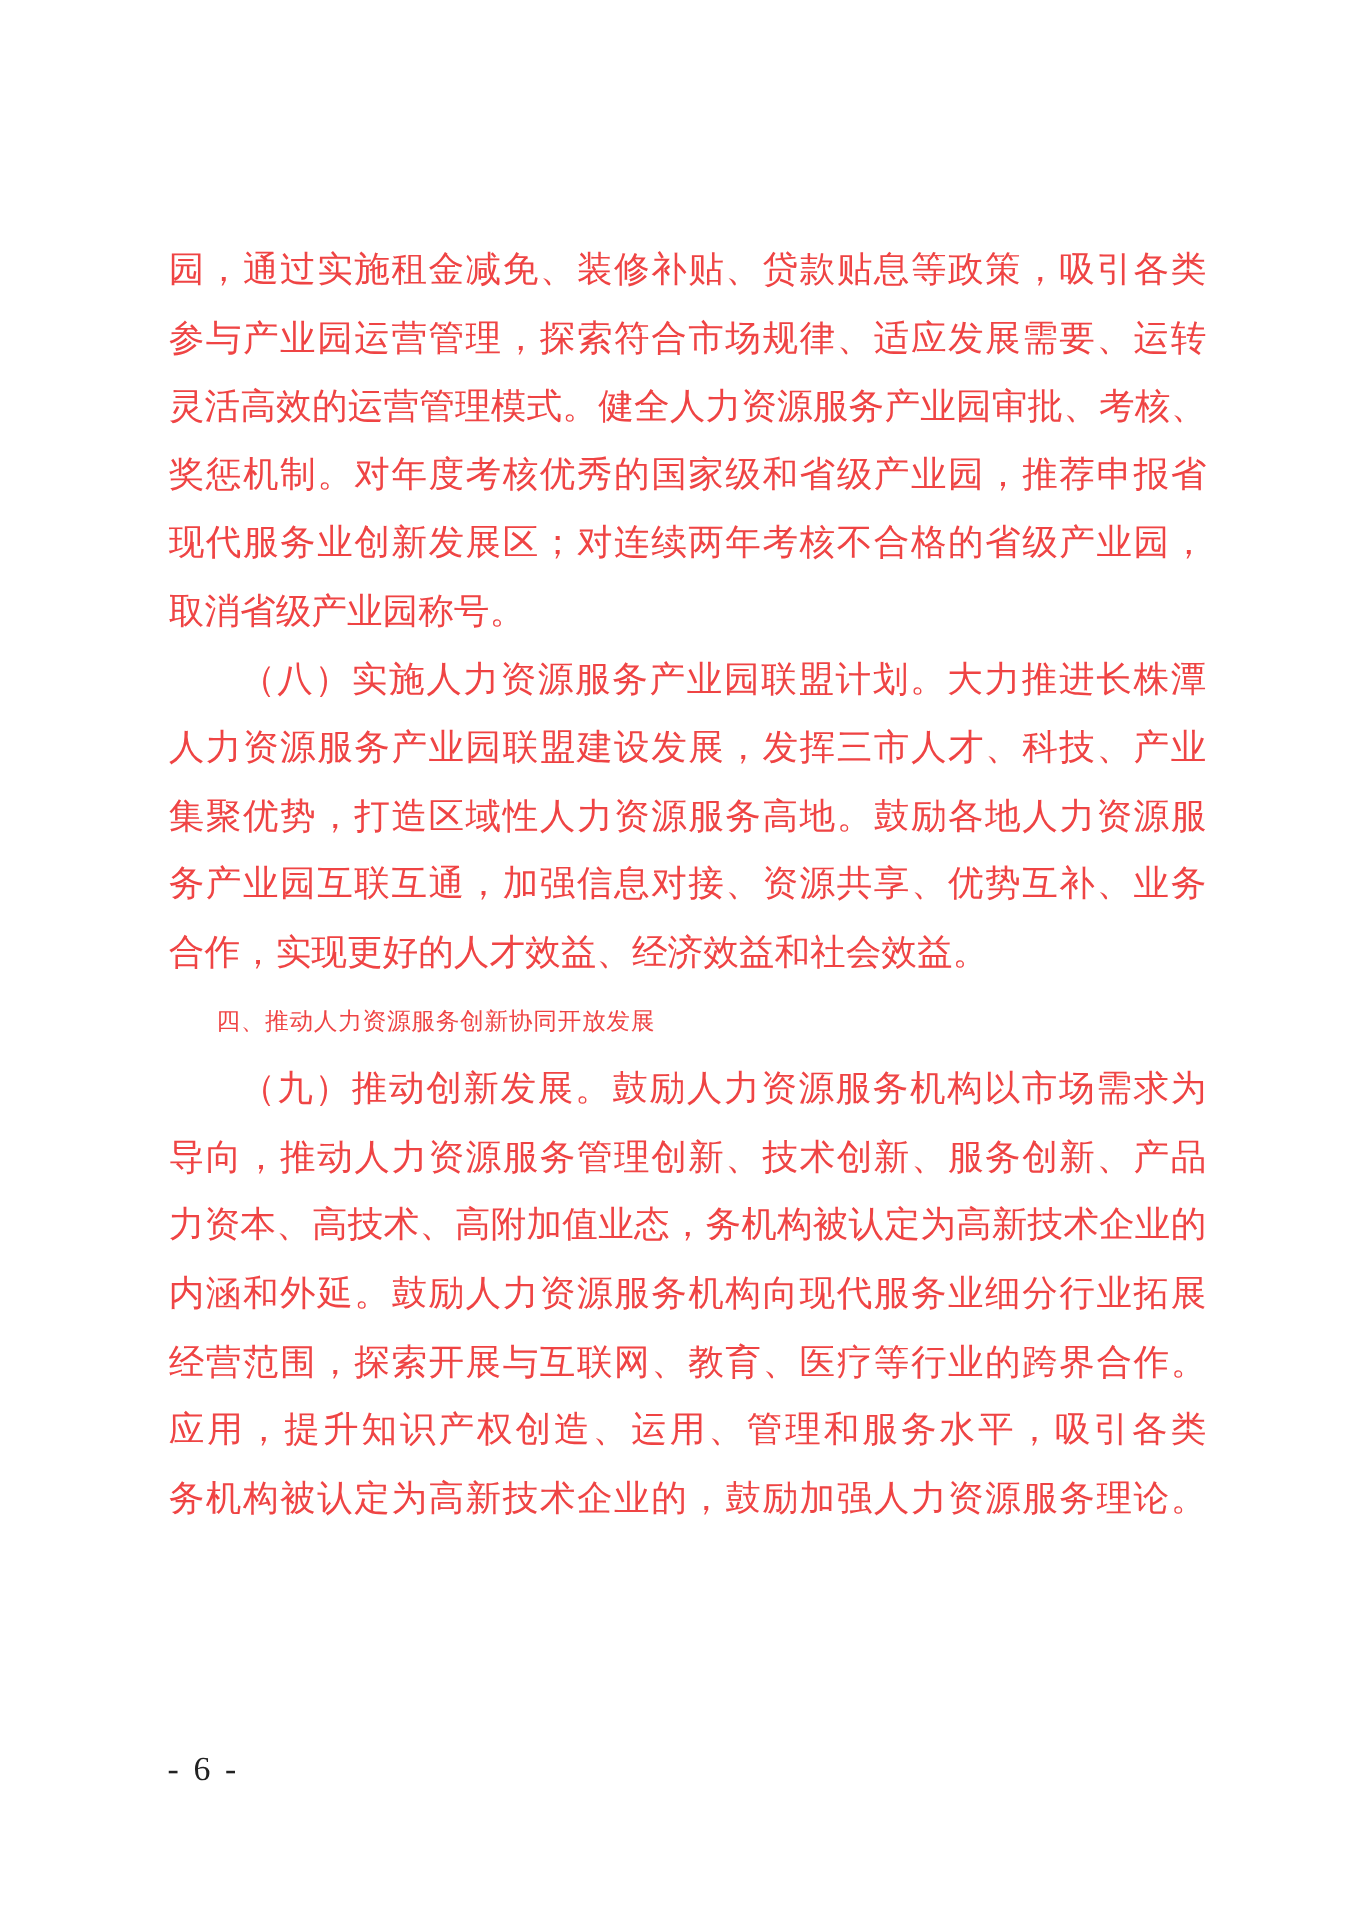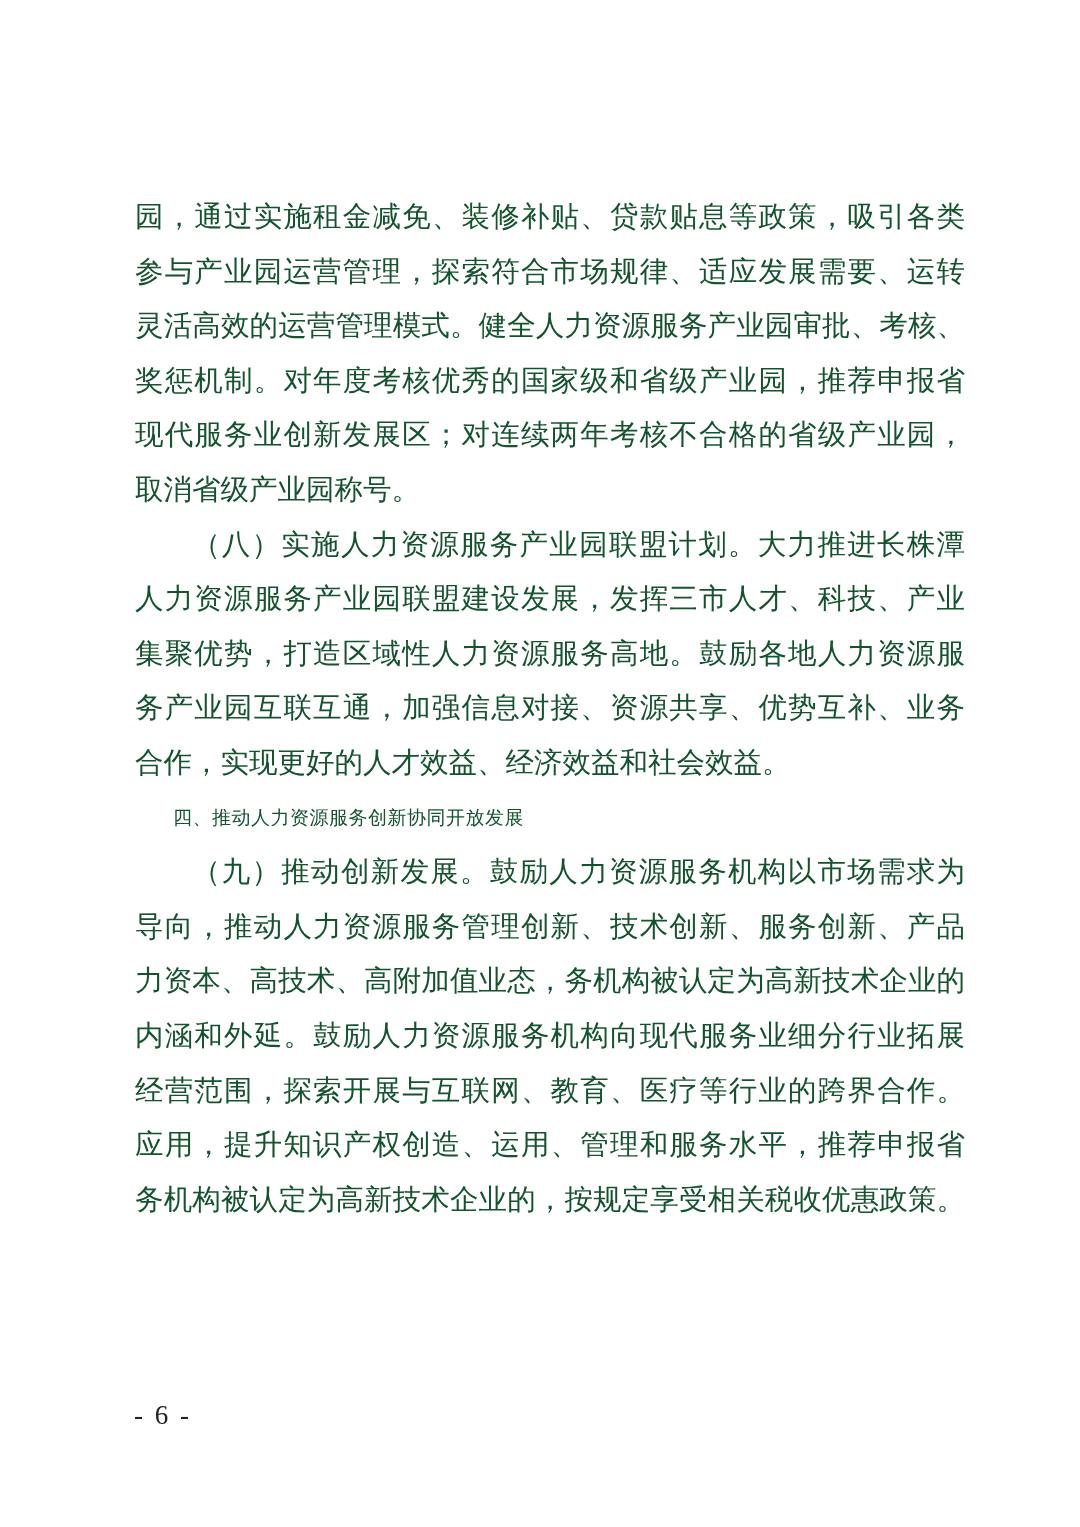--- a/index.html
+++ b/index.html
@@ -16,21 +16,21 @@
   }
   .text-block {
     position: absolute;
     left: 135px; top: 190px;
     width: 830px;
   }
   .line {
     height: 54.6px;
     line-height: 54.6px;
     font-size: 28.5px;
-    color: #14532d;
+    color: #ef4444;
     white-space: nowrap;
     text-align: left;
   }
   .line.flush {
     text-align: justify;
     text-align-last: justify;
     text-justify: inter-character;
   }
   .line.indent { text-indent: 2em; }
   .line .lead { font-weight: 400; }
@@ -65,17 +65,17 @@
       <div class="line flush">人力资源服务产业园联盟建设发展，发挥三市人才、科技、产业</div>
       <div class="line flush">集聚优势，打造区域性人力资源服务高地。鼓励各地人力资源服</div>
       <div class="line flush">务产业园互联互通，加强信息对接、资源共享、优势互补、业务</div>
       <div class="line">合作，实现更好的人才效益、经济效益和社会效益。</div>
       <div class="line heading indent">四、推动人力资源服务创新协同开放发展</div>
       <div class="line indent flush"><span class="lead">（九）推动创新发展。</span>鼓励人力资源服务机构以市场需求为</div>
       <div class="line flush">导向，推动人力资源服务管理创新、技术创新、服务创新、产品</div>
       <div class="line flush">力资本、高技术、高附加值业态，务机构被认定为高新技术企业的</div>
       <div class="line flush">内涵和外延。鼓励人力资源服务机构向现代服务业细分行业拓展</div>
       <div class="line flush">经营范围，探索开展与互联网、教育、医疗等行业的跨界合作。</div>
-      <div class="line flush">应用，提升知识产权创造、运用、管理和服务水平，推荐申报省</div>
-      <div class="line flush">务机构被认定为高新技术企业的，按规定享受相关税收优惠政策。</div>
+      <div class="line flush">应用，提升知识产权创造、运用、管理和服务水平，吸引各类</div>
+      <div class="line flush">务机构被认定为高新技术企业的，鼓励加强人力资源服务理论。</div>
     </main>
   <div class="page-number">- 6 -</div>
 </div>
 
 </body></html>

